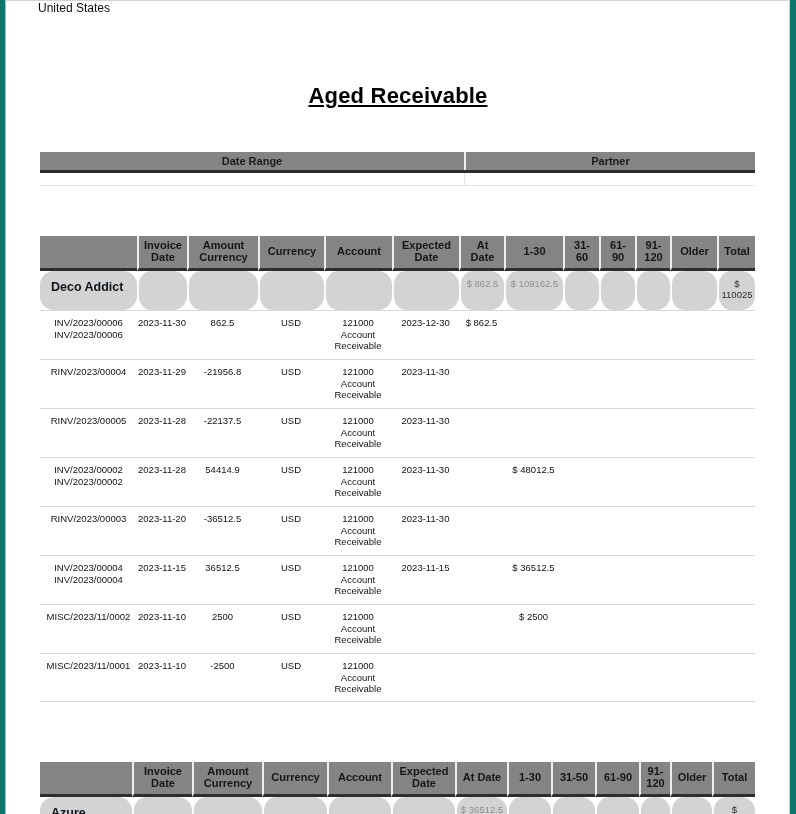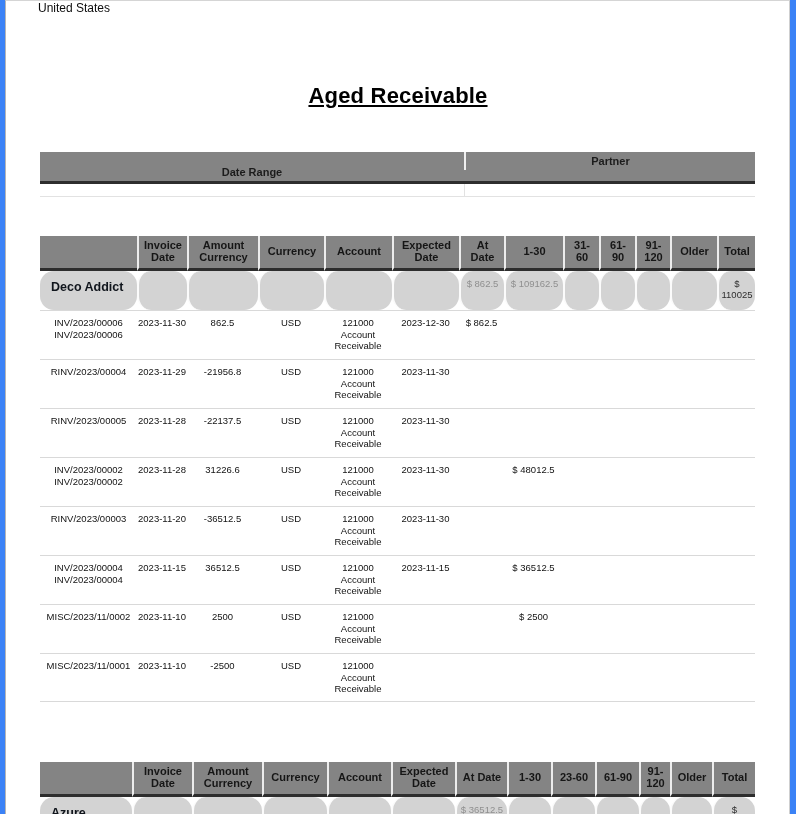--- a/index.html
+++ b/index.html
@@ -3,21 +3,21 @@
 <meta charset="utf-8">
 <style>
   * { margin:0; padding:0; box-sizing:border-box; }
   html,body { background:#ffffff; }
   body { font-family:"Liberation Sans", sans-serif; }
 
   .page {
     position:relative;
     width:796px; height:814px;
     margin:0;
-    background:#3b82f6;
+    background:#0f766e;
     overflow:hidden;
   }
   .page-sheet {
     position:absolute; left:5px; top:0; width:785px; height:814px;
     border-left:1px solid #b5b5b5;
     border-top:1px solid #d5d5d5;
     border-right:1px solid #cfcfcf;
     background:#fff;
   }
 
@@ -35,21 +35,21 @@
   }
 
   
   .filters { position:absolute; left:40px; top:152px; width:715px; }
   .filters-head { display:flex; background:#848484; border-bottom:3px solid #2d2d2d; }
   .filters-head .fcell {
     height:18px; line-height:18px;
     font-size:11px; font-weight:bold; color:#1c1c1c;
     text-align:center;
   }
-  .filters-head .fcell.c1 { width:59.3%;margin-top:11px; }
+  .filters-head .fcell.c1 { width:59.3%; }
   .filters-head .fcell.c2 { width:40.7%; border-left:2px solid #efefef; }
   .filters-body { display:flex; border-bottom:1px solid #e2e2e2; }
   .filters-body .fcell { height:12px; font-size:9px; color:#333; }
   .filters-body .fcell.c1 { width:59.3%; }
   .filters-body .fcell.c2 { width:40.7%; border-left:1px solid #e2e2e2; }
 
   
   table.aged {
     position:absolute; left:40px; width:715px;
     border-collapse:separate; border-spacing:0;
@@ -221,21 +221,21 @@
           <td></td>
           <td></td>
     <td></td>
           <td></td>
           <td></td>
     <td></td>
   </tr>
         <tr class="body-row">
     <td>INV/2023/00002 INV/2023/00002</td>
           <td>2023-11-28</td>
-          <td>31226.6</td>
+          <td>54414.9</td>
     <td>USD</td>
           <td>121000 Account Receivable</td>
           <td>2023-11-30</td>
     <td></td>
           <td>$ 48012.5</td>
           <td></td>
     <td></td>
           <td></td>
           <td></td>
     <td></td>
@@ -325,21 +325,21 @@
         <th>Invoice
 Date</th>
         <th>Amount
 Currency</th>
         <th>Currency</th>
         <th>Account</th>
         <th>Expected
 Date</th>
         <th>At Date</th>
         <th>1-30</th>
-        <th>23-60</th>
+        <th>31-50</th>
         <th>61-90</th>
         <th>91-
 120</th>
         <th>Older</th>
         <th>Total</th>
       </tr>
     </thead>
     <tbody>
       <tr class="group-row">
         <td class="group-name">Azure</td>

